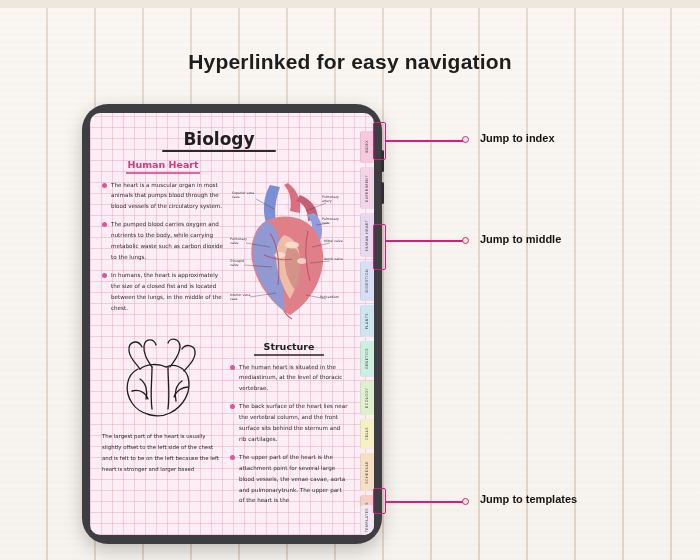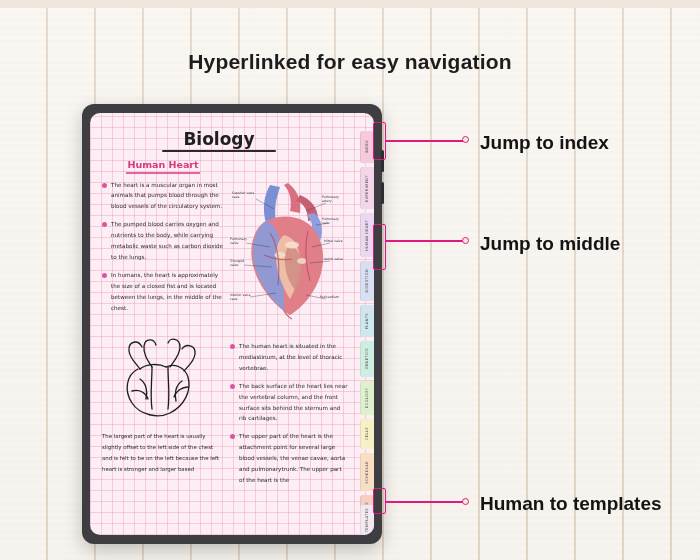--- a/index.html
+++ b/index.html
@@ -46,21 +46,21 @@
   }
 
   
   .tablet {
     position: absolute;
     left: 82px;
     top: 96px;
     width: 300px;
     height: 440px;
     background: #3d3d42;
-    border-radius: 12px;
+    border-radius: 26px;
     box-shadow: 0 6px 18px rgba(0,0,0,0.22);
     padding: 9px 8px;
     box-sizing: border-box;
   }
   .tablet-cam {
     position: absolute;
     top: 16px;
     left: 50%;
     transform: translateX(-50%);
     width: 4px;
@@ -245,21 +245,21 @@
     letter-spacing: 0.4px;
     color: #4a4a4a;
     writing-mode: vertical-rl;
     transform: rotate(180deg);
     white-space: nowrap;
   }
 
   
   .callout {
     position: absolute;
-    font-size: 19px;
+    font-size: 11px;
     font-weight: bold;
     color: #141414;
     white-space: nowrap;
   }
   .leader {
     position: absolute;
     height: 1.6px;
     background: #e0197f;
   }
   .leader-v {
@@ -391,20 +391,21 @@
         <div class="anat-label" style="left:92px; top:48px; width:24px;">Pulmonary vein</div>
         <div class="anat-label" style="left:94px; top:70px; width:22px;">Mitral valve</div>
         <div class="anat-label" style="left:94px; top:88px; width:22px;">Aortic valve</div>
         <div class="anat-label" style="left:0px;  top:68px; width:22px;">Pulmonary valve</div>
         <div class="anat-label" style="left:0px;  top:90px; width:22px;">Tricuspid valve</div>
         <div class="anat-label" style="left:0px;  top:124px;width:24px;">Inferior vena cava</div>
         <div class="anat-label" style="left:90px; top:126px;width:26px;">Pericardium</div>
       </div>
 
       <div class="col-right" style="top:228px;">
+        <div class="sub-head dark">Structure</div>
 
         <div class="bullet">
           <div class="dot"></div>
           <div class="txt">The human heart is situated in the mediastinum, at the level of thoracic vertebrae.</div>
         </div>
         <div class="bullet">
           <div class="dot"></div>
           <div class="txt">The back surface of the heart lies near the vertebral column, and the front surface sits behind the sternum and rib cartilages.</div>
         </div>
         <div class="bullet">
@@ -462,15 +463,15 @@
   <div class="callout" style="left:480px; top:124px;">Jump to index</div>
 
   <div class="hl-box" style="left:373px; top:216px; width:13px; height:46px;"></div>
   <div class="leader" style="left:386px; top:232px; width:77px;"></div>
   <div class="node" style="left:462px; top:229px;"></div>
   <div class="callout" style="left:480px; top:225px;">Jump to middle</div>
 
   <div class="hl-box" style="left:373px; top:480px; width:13px; height:26px;"></div>
   <div class="leader" style="left:386px; top:493px; width:77px;"></div>
   <div class="node" style="left:462px; top:490px;"></div>
-  <div class="callout" style="left:480px; top:485px;">Human to templates</div>
+  <div class="callout" style="left:480px; top:485px;">Jump to templates</div>
 
 </div>
 
 </body></html>

